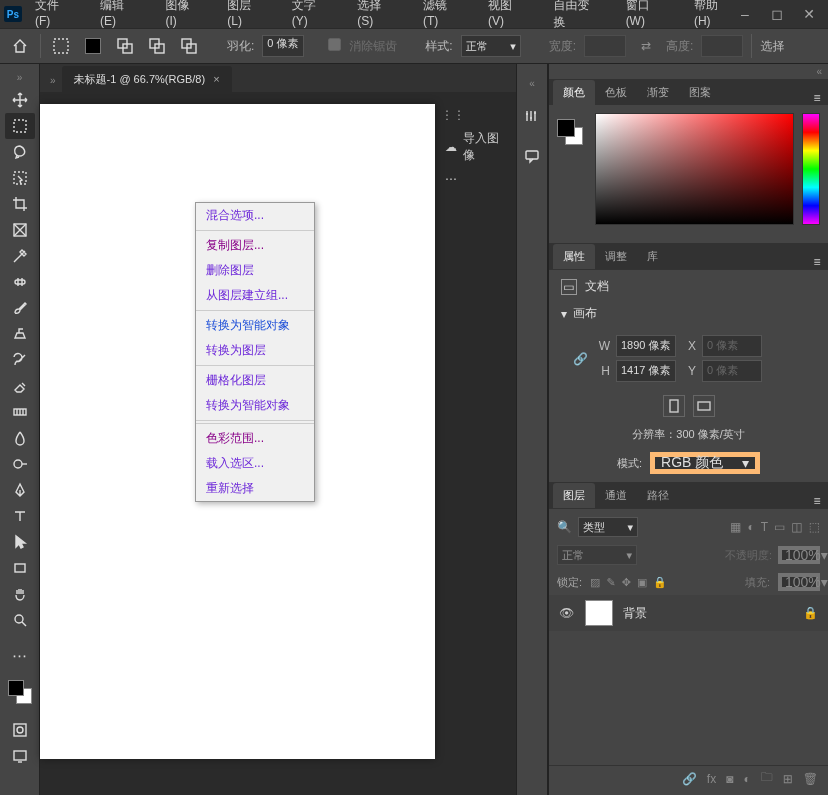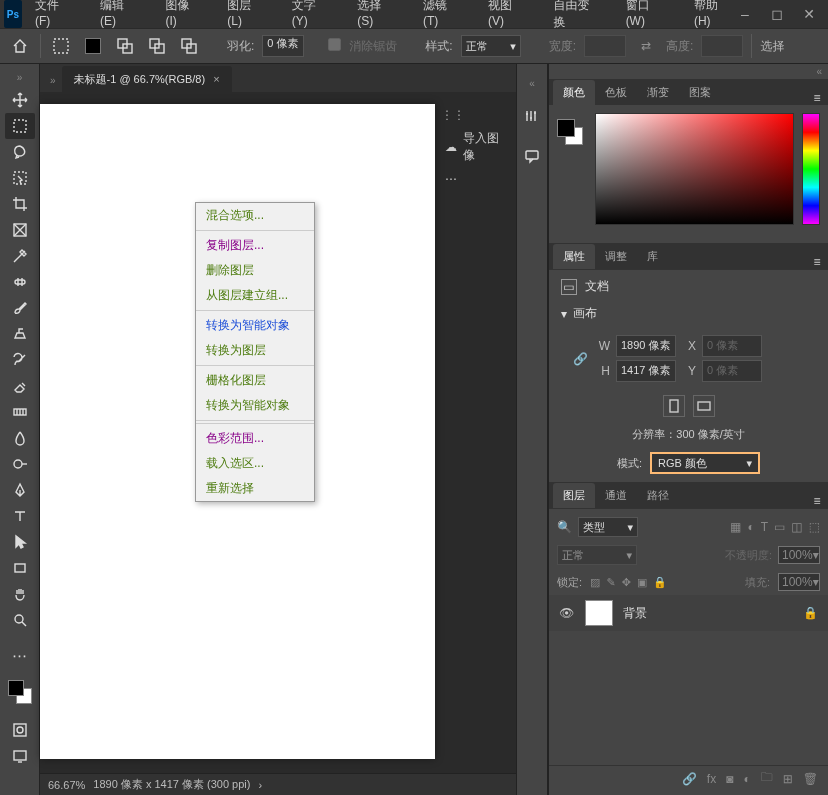--- a/index.html
+++ b/index.html
@@ -1,20 +1,20 @@
 <!DOCTYPE html>
 <html><head>
 <meta charset="utf-8">
 <style>
 *{margin:0;padding:0;box-sizing:border-box;font-family:"Microsoft YaHei",SimSun,sans-serif;user-select:none}
 body{width:828px;height:795px;background:#323232;color:#ccc;font-size:12px;overflow:hidden;position:relative}
 
 
 .titlebar{height:28px;background:#323232;display:flex;align-items:center;padding:0 4px}
-.ps-logo{width:20px;height:28px;background:#001e36;color:#31a8ff;font-size:10px;font-weight:bold;display:flex;align-items:center;justify-content:center;border-radius:2px;margin-right:6px}
+.ps-logo{width:20px;height:16px;background:#001e36;color:#31a8ff;font-size:10px;font-weight:bold;display:flex;align-items:center;justify-content:center;border-radius:2px;margin-right:6px}
 .menu-items{display:flex;gap:19px}
 .menu-item{padding:4px 7px;cursor:pointer;border-radius:2px}
 .win-controls{margin-left:auto;display:flex;gap:10px;padding-right:4px}
 .win-ctrl{width:22px;height:18px;display:flex;align-items:center;justify-content:center;cursor:pointer;color:#aaa;font-size:14px}
 
 
 .options-bar{height:36px;background:#454545;border-top:1px solid #2a2a2a;border-bottom:1px solid #222;display:flex;align-items:center;padding:0 8px;gap:8px}
 .opt-icon{width:24px;height:24px;display:flex;align-items:center;justify-content:center;cursor:pointer;color:#ddd;border-radius:3px}
 .small-swatch{width:16px;height:16px;background:#000;border:1px solid #777}
 .opt-label{color:#bbb;font-size:12px}
@@ -38,21 +38,21 @@
 .doc-wrap{flex:1;display:flex;flex-direction:column}
 .doc-tabs{height:28px;background:#323232;display:flex;align-items:flex-end;padding-left:10px}
 .doc-tab{height:26px;background:#2a2a2a;padding:0 12px;display:flex;align-items:center;gap:8px;font-size:11px;color:#ddd;border-top-left-radius:3px;border-top-right-radius:3px}
 .doc-tab .close{color:#aaa;cursor:pointer}
 .doc-canvas{flex:1;background:#2a2a2a;display:flex;justify-content:center;align-items:flex-start;padding:12px 0;position:relative}
 .canvas{width:420px;height:655px;background:#fff;box-shadow:0 0 8px rgba(0,0,0,.4)}
 
 
 .ctx-menu{position:absolute;width:120px;background:#f0f0f0;border:1px solid #999;box-shadow:2px 2px 6px rgba(0,0,0,.3);font-size:12px;color:#222}
 .ctx-item{padding:4px 10px;cursor:pointer}
-.ctx-item.disabled{color:#4d7c0f}
+.ctx-item.disabled{color:#6d28d9}
 .ctx-item.accent{color:#880088}
 .ctx-item.enabled{color:#1d4ed8}
 .ctx-sep{height:1px;background:#ccc;margin:2px 0}
 
 
 .doc-status{height:22px;background:#323232;display:flex;align-items:center;gap:8px;padding:0 8px;font-size:11px;color:#bbb;border-top:1px solid #222}
 .import-btn{padding:4px 10px;display:flex;align-items:center;gap:6px;cursor:pointer;border-radius:3px}
 
 
 .mid-strip{width:32px;background:#454545;display:flex;flex-direction:column;align-items:center;padding-top:14px;gap:14px;border-left:1px solid #222;border-right:1px solid #222}
@@ -77,31 +77,31 @@
 .props-panel{padding:8px 12px;display:flex;flex-direction:column;gap:10px;border-top:1px solid #333}
 .prop-head{display:flex;align-items:center;gap:8px;font-size:12px;color:#ddd}
 .prop-head .pic{width:16px;height:16px;border:1px solid #999;display:flex;align-items:center;justify-content:center}
 .collapse-head{display:flex;align-items:center;gap:6px;font-size:12px;color:#ddd;cursor:pointer}
 .wh-grid{display:flex;align-items:center;gap:8px;padding-left:12px}
 .dim-row{display:flex;align-items:center;gap:6px;margin:3px 0}
 .dim-label{width:14px;text-align:right;color:#bbb}
 .dim-input{width:60px;height:22px;background:#333;border:1px solid #555;color:#ddd;font-size:11px;padding:2px 4px}
 .dim-input.off{color:#666}
 .prop-row{display:flex;align-items:center;gap:8px;justify-content:center;font-size:11px;color:#ccc}
-.mode-select{width:110px;height:22px;background:#333;border:2px solid #fdba74;color:#ddd;font-size:11px;display:flex;align-items:center;padding:0 6px;justify-content:space-between}
+.mode-select{width:110px;height:22px;background:#333;border:5px solid #fdba74;color:#ddd;font-size:14px;display:flex;align-items:center;padding:0 6px;justify-content:space-between}
 .orient-btn{width:22px;height:22px;border:1px solid #666;display:flex;align-items:center;justify-content:center}
 
 
 .layers-panel{flex:1;padding:4px 0;display:flex;flex-direction:column;border-top:1px solid #333}
 .layers-ctrl{display:flex;align-items:center;gap:6px;padding:4px 8px}
 .layer-select{width:60px;height:20px;background:#333;border:1px solid #555;color:#ddd;font-size:11px;display:flex;align-items:center;justify-content:space-between;padding:0 4px}
 .layer-icons{margin-left:auto;display:flex;gap:6px;color:#888}
 .layer-icons span{cursor:pointer}
 .layers-ctrl2{display:flex;align-items:center;gap:6px;padding:4px 8px;color:#888;font-size:11px}
-.opacity-box{width:42px;height:18px;background:#333;border:1px solid #737373;font-size:12px;display:flex;align-items:center;padding:0 3px;color:#888}
+.opacity-box{width:42px;height:18px;background:#333;border:4px solid #737373;font-size:14px;display:flex;align-items:center;padding:0 3px;color:#888}
 .lock-row{display:flex;align-items:center;gap:8px;padding:4px 8px;color:#aaa;font-size:11px}
 .lock-icons{display:flex;gap:6px;color:#888}
 .layer-item{height:36px;display:flex;align-items:center;gap:10px;padding:0 10px;background:#404040}
 .layer-eye{width:16px;color:#ccc}
 .layer-thumb{width:28px;height:26px;background:#fff;border:1px solid #888}
 .layer-name{color:#ddd}
 .layer-lock{margin-left:auto;color:#aaa}
 .layers-footer{margin-top:auto;height:26px;border-top:1px solid #333;display:flex;align-items:center;justify-content:flex-end;gap:10px;padding:0 10px;color:#888}
 .layers-footer span{cursor:pointer}
 
@@ -355,25 +355,20 @@
 
       <div class="import-bar">
         <div class="import-btn" style="padding:4px 6px;color:#aaa">⋮⋮</div>
         <div class="import-btn">
           <span>☁</span>
           <span>导入图像</span>
         </div>
         <div class="import-btn">⋯</div>
       </div>
     </div>
-    <div class="doc-status">
-      <span>66.67%</span>
-      <span>1890 像素 x 1417 像素 (300 ppi)</span>
-      <span>›</span>
-    </div>
   </div>
 
   <div class="mid-strip">
     <div style="color:#888;font-size:10px">«</div>
     <div class="tool-btn">
         <svg width="16" height="16">
           <path d="M3 3 L3 13 M7 3 L7 13 M11 3 L11 13 M2 6 L4 6 M6 10 L8 10 M10 5 L12 5"></path>
         </svg>
       </div>
     <div class="tool-btn">

